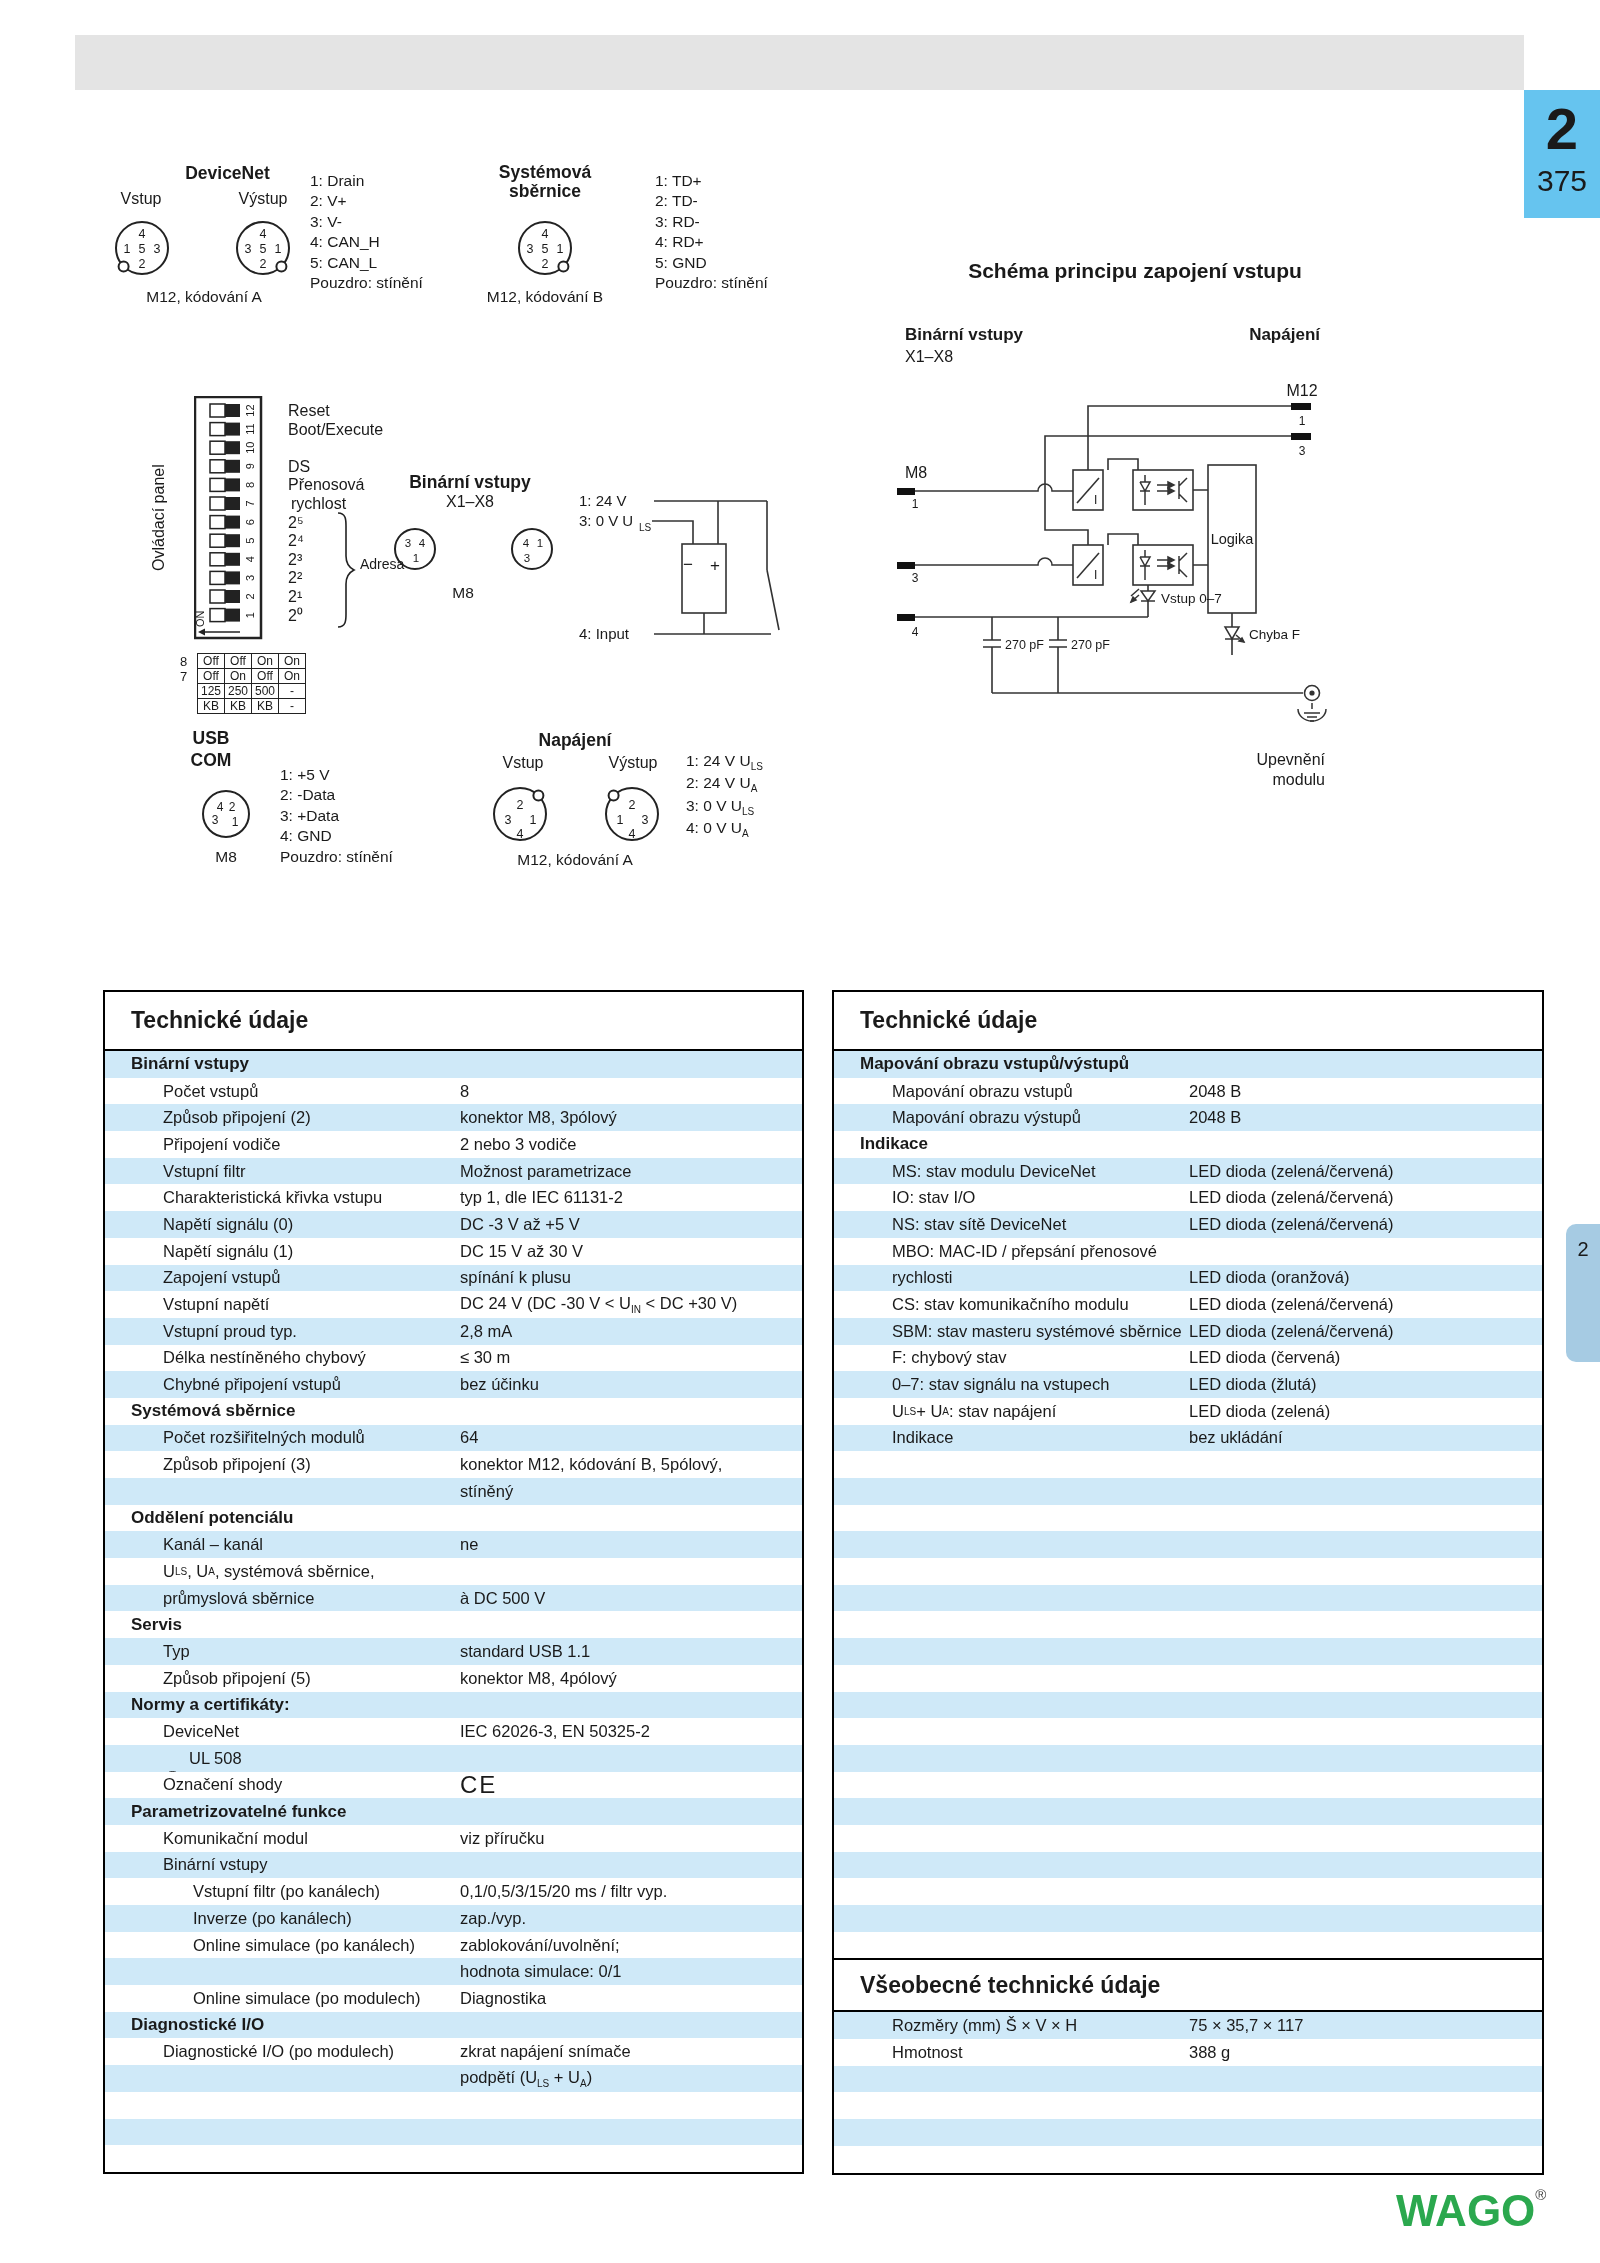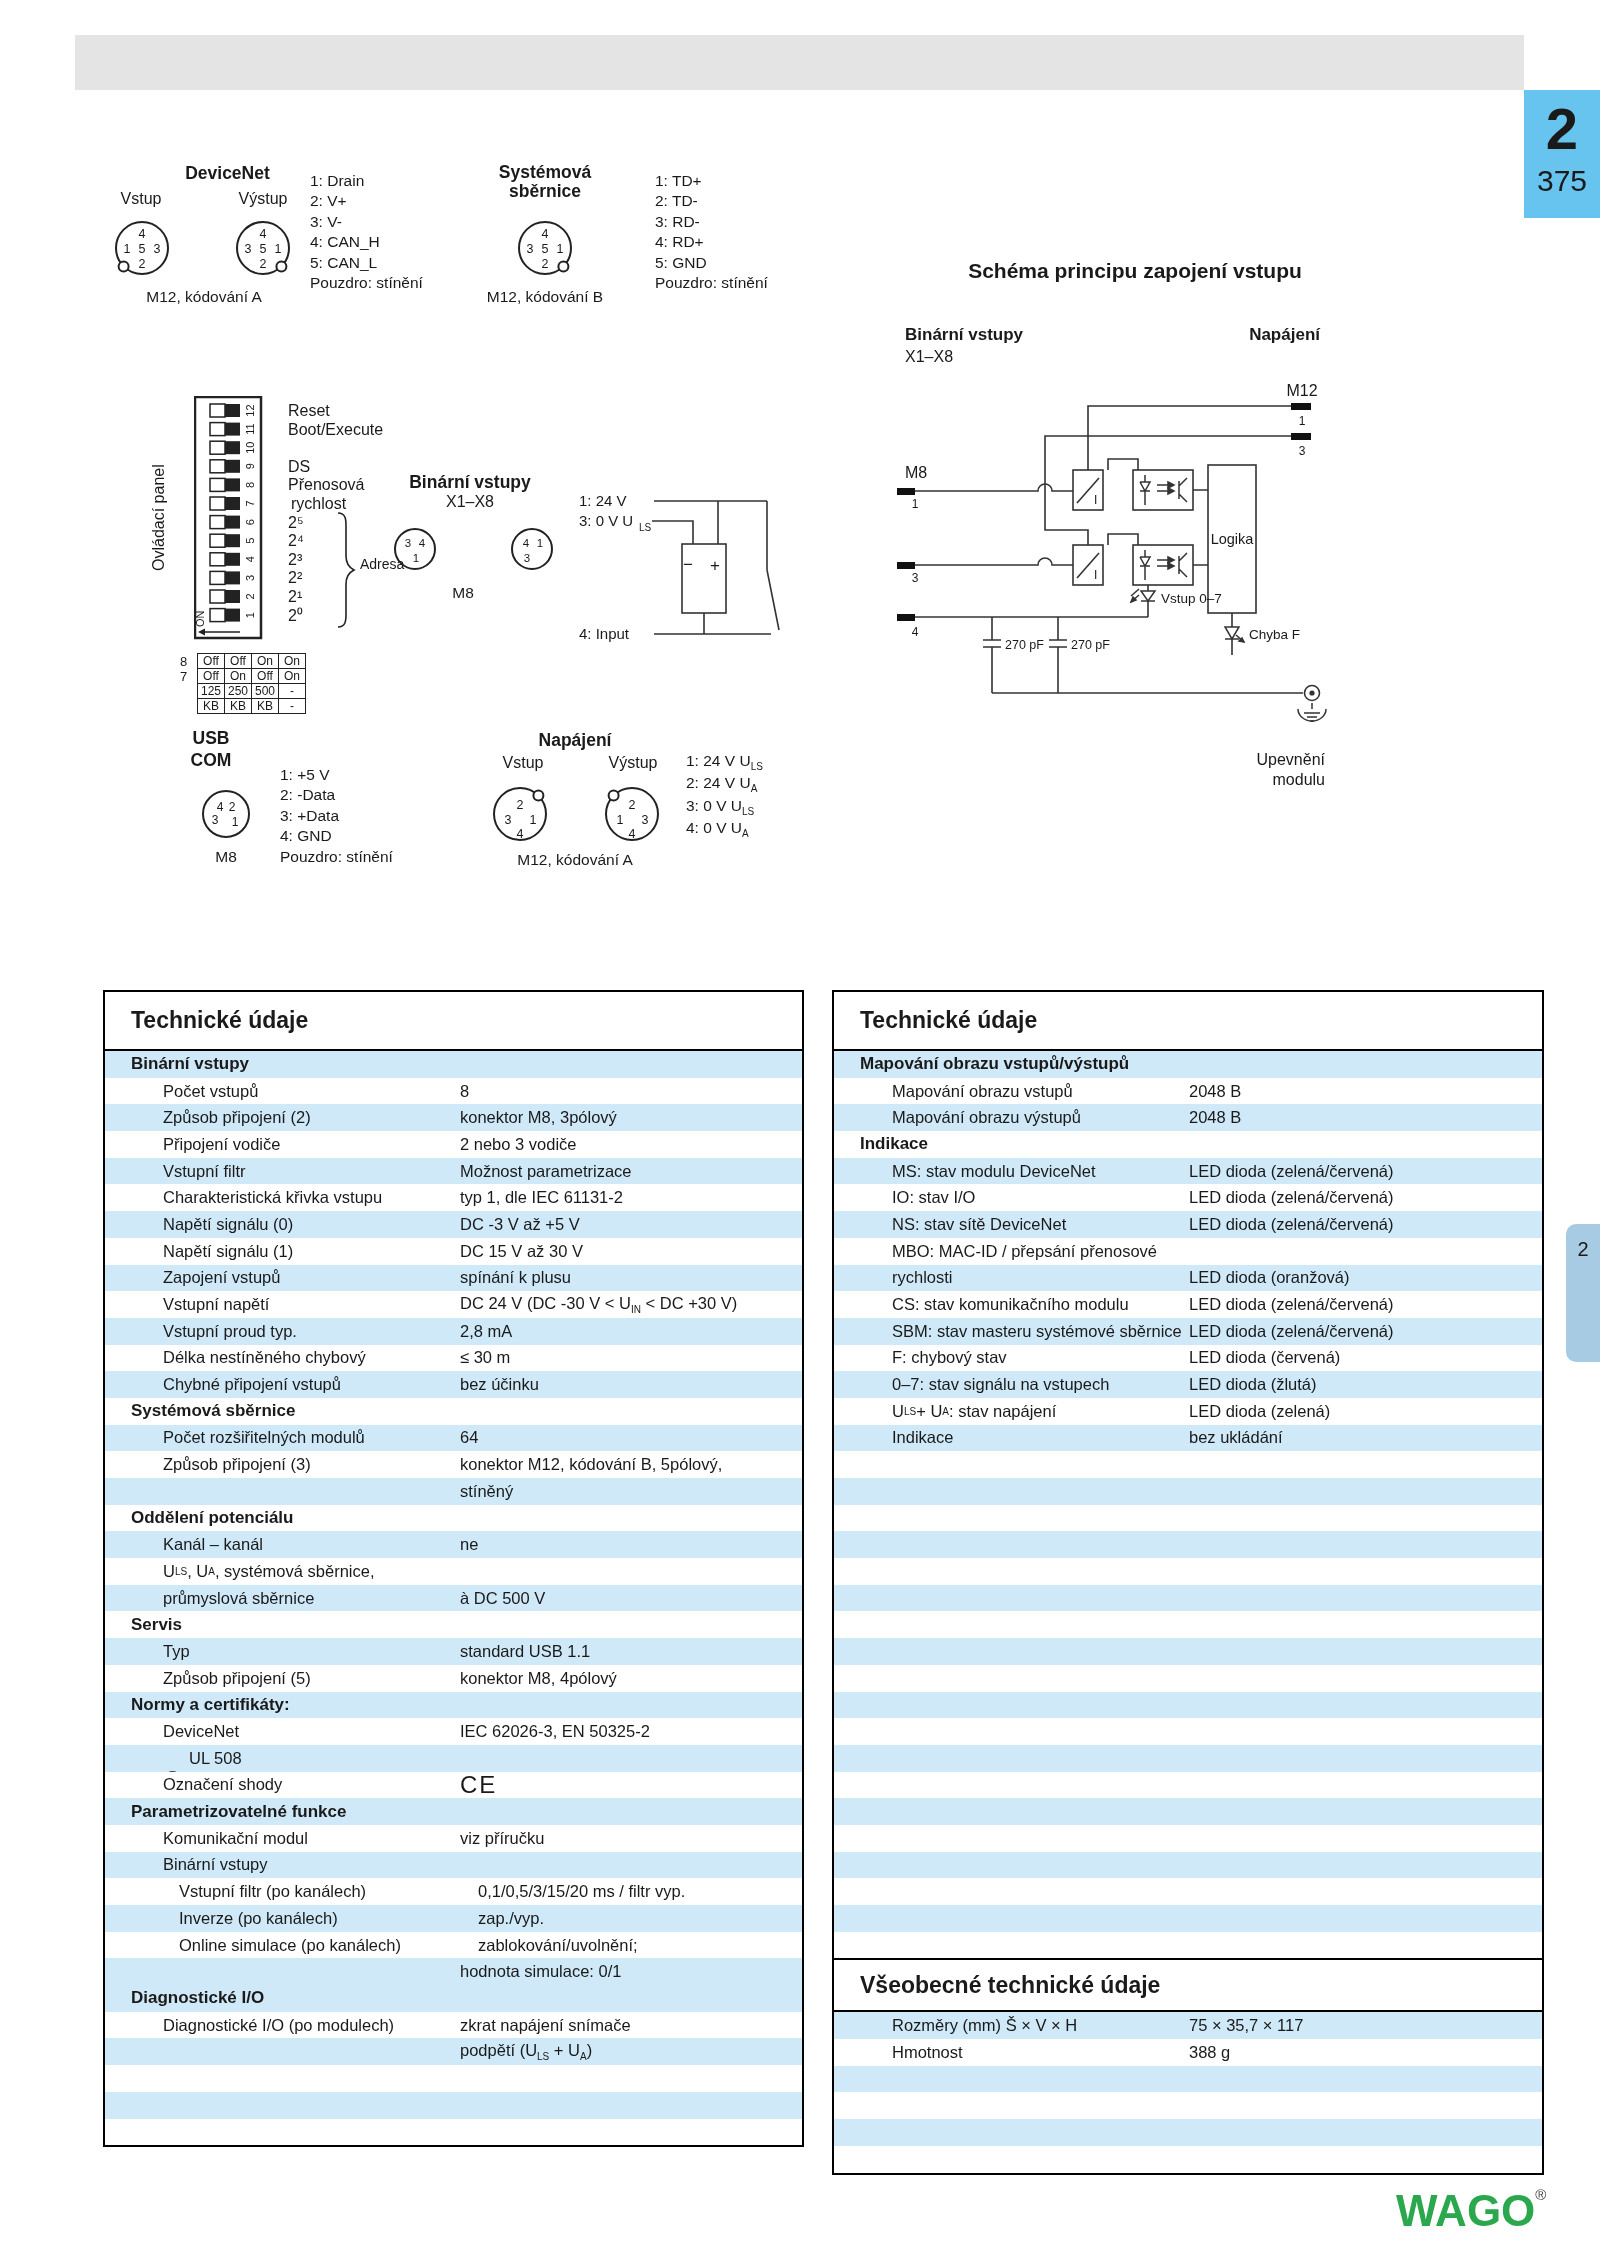--- a/index.html
+++ b/index.html
@@ -25,21 +25,21 @@
   .diplabels div{position:absolute;font-size:16px;line-height:15px;white-space:nowrap;}
   .baud{border-collapse:collapse;}
   .baud td{border:1.5px solid #222;width:26px;height:13px;text-align:center;font-size:12px;padding:0;}
   .ttable{position:absolute;border:2px solid #000;background:#fff;box-sizing:content-box;}
   .ttitle{height:57px;border-bottom:2px solid #000;display:flex;align-items:center;padding-left:26px;
           font-weight:bold;font-size:23px;}
   .trow{height:26.69px;display:flex;align-items:center;font-size:16.5px;overflow:hidden;}
   .trow.blue{background:#cfe9f8;}
   .lbl{flex:0 0 355px;padding-left:58px;box-sizing:border-box;white-space:nowrap;display:flex;align-items:center;}
   .lbl.sec{font-weight:bold;padding-left:26px;font-size:17px;}
-  .lbl.sub{padding-left:56px;margin-left:18px;}
+  .lbl.sub{padding-left:88px;}
   .val{flex:1;white-space:nowrap;}
   .val.ce{font-size:24px;letter-spacing:2px;font-weight:400;}
   .gtitle{height:50px;border-top:2px solid #000;border-bottom:2px solid #000;display:flex;align-items:center;
           padding-left:26px;font-weight:bold;font-size:23px;}
   .ulbadge{display:inline-flex;align-items:center;justify-content:center;width:17px;height:17px;
            border:1.5px solid #222;border-radius:50%;font-size:8px;font-weight:bold;margin-right:7px;flex:0 0 auto;margin-top:45px;}
   .logo{left:1396px;top:2186px;text-align:center;}
   .wago{font-weight:800;font-size:44px;color:#2ba84e;letter-spacing:0px;}
   .reg{font-size:15px;vertical-align:top;color:#444;}
 </style>
@@ -511,20 +511,24 @@
           <span class="val">zap./vyp.</span>
         </div>
         <div class="trow">
           <span class="lbl sub">Online simulace (po kanálech)</span>
           <span class="val">zablokování/uvolnění;</span>
         </div>
         <div class="trow blue">
           <span class="lbl"></span>
           <span class="val">hodnota simulace: 0/1</span>
         </div>
+        <div class="trow">
+          <span class="lbl sub">Online simulace (po modulech)</span>
+          <span class="val">Diagnostika</span>
+        </div>
         <div class="trow blue">
           <span class="lbl sec">Diagnostické I/O</span>
           <span class="val"></span>
         </div>
         <div class="trow">
           <span class="lbl">Diagnostické I/O (po modulech)</span>
           <span class="val">zkrat napájení snímače</span>
         </div>
         <div class="trow blue">
           <span class="lbl"></span>

